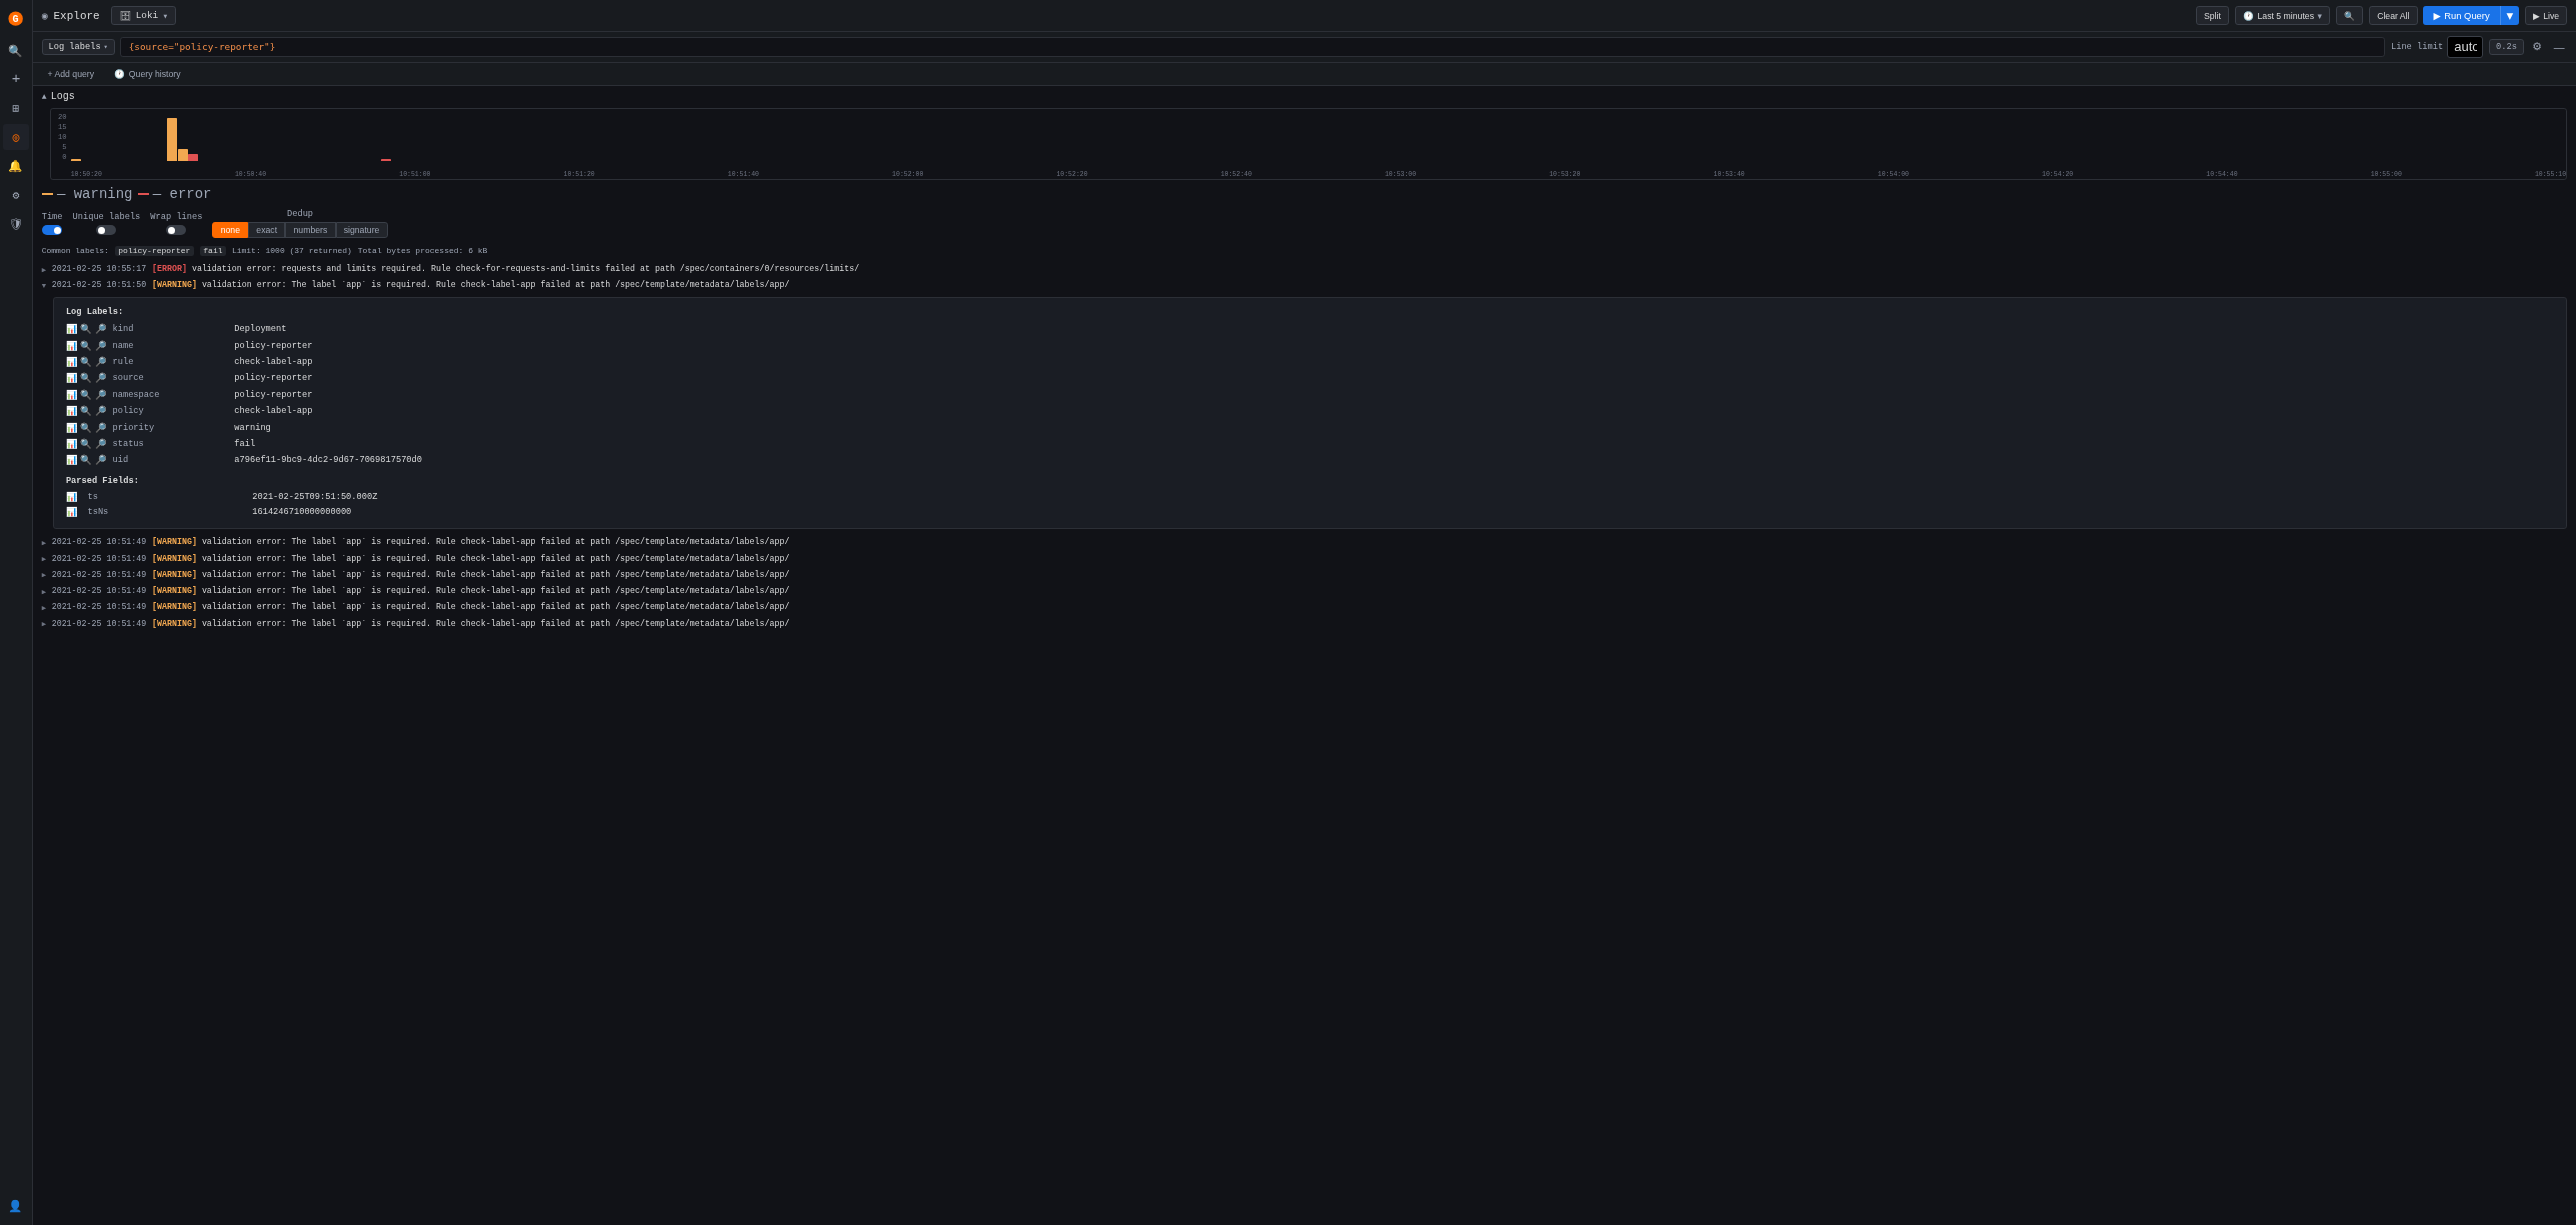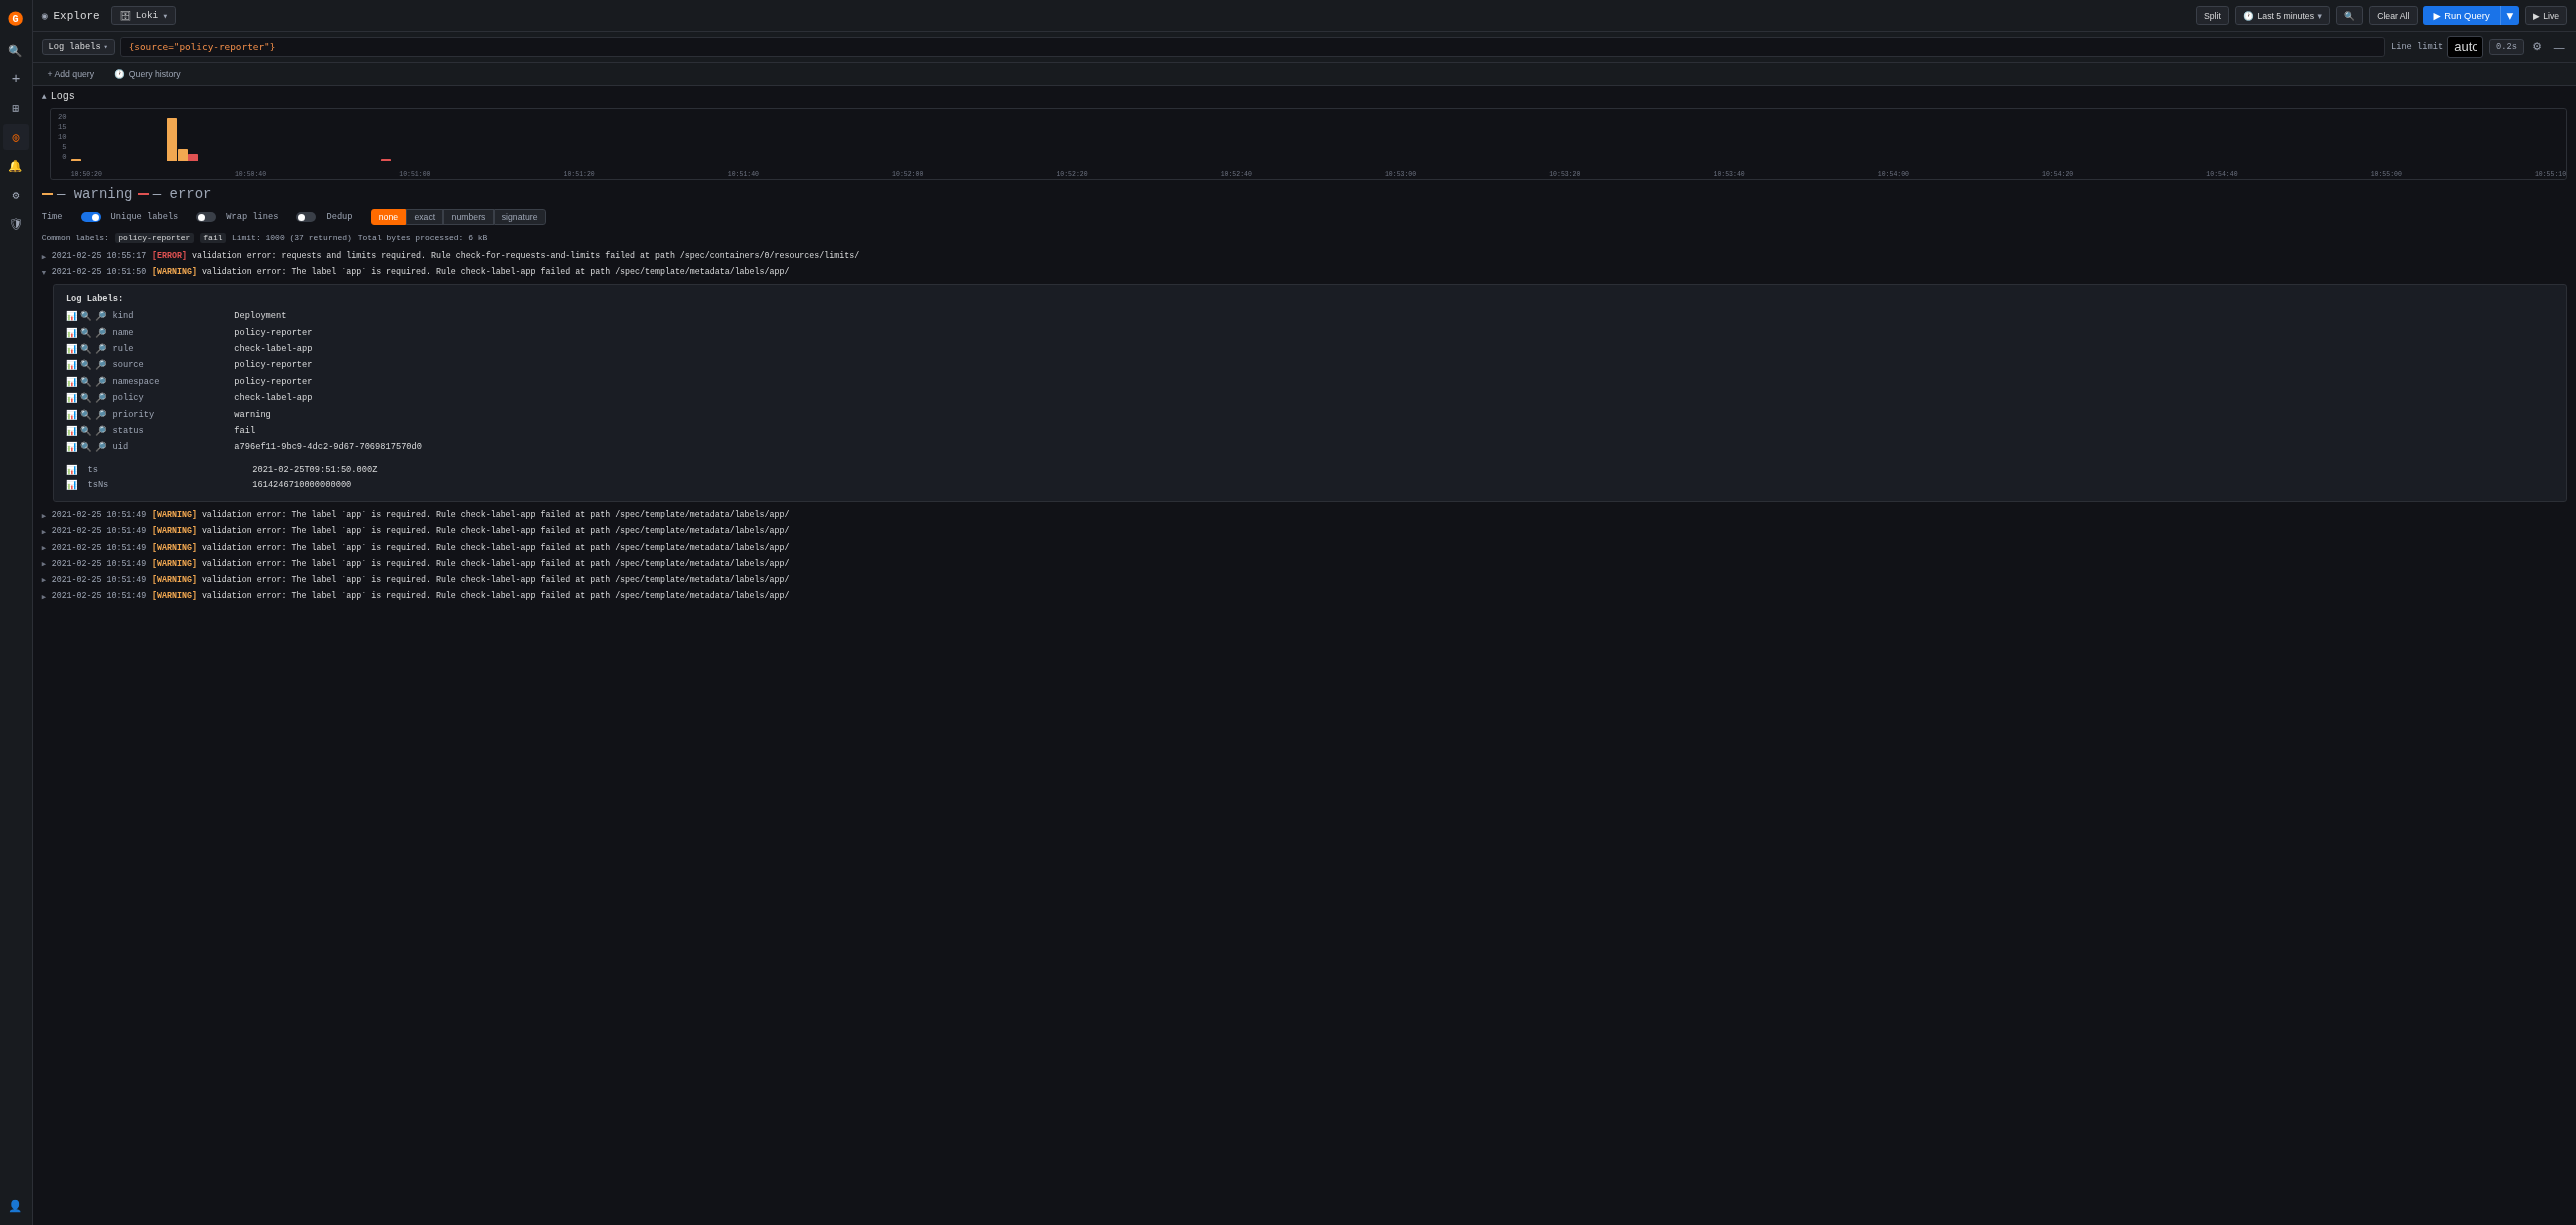--- a/index.html
+++ b/index.html
@@ -322,23 +322,24 @@
     .controls-row {
       display: flex;
       align-items: center;
       gap: 10px;
       margin-bottom: 4.3px;
       padding: 2.9px 0;
     }
     .control-item {
       display: flex;
       align-items: center;
-      gap: 18px;
-      font-size: 8.7px;
-      color: #9da5b4;
+      gap: 3px;
+      font-size: 8.7px;
+      color: #9da5b4;
+      flex-direction: column;
     }
     .toggle {
       width: 20px;
       height: 10px;
       border-radius: 5px;
       background: #1a73e8;
       position: relative;
       cursor: pointer;
     }
     .toggle::after {
@@ -762,20 +763,21 @@
               <span>📊</span>
               <span>🔍</span>
               <span>🔎</span>
             </div>
             <span class="label-key">uid</span>
             <span class="label-value">a796ef11-9bc9-4dc2-9d67-7069817570d0</span>
           </div>
         </div>
 
         <div class="parsed-fields-section">
+          <div class="section-title">Parsed Fields:</div>
           <div class="parsed-label-row">
             <span class="parsed-icon">📊</span>
             <span class="parsed-key">ts</span>
             <span class="parsed-value">2021-02-25T09:51:50.000Z</span>
           </div>
           <div class="parsed-label-row">
             <span class="parsed-icon">📊</span>
             <span class="parsed-key">tsNs</span>
             <span class="parsed-value">1614246710000000000</span>
           </div>

